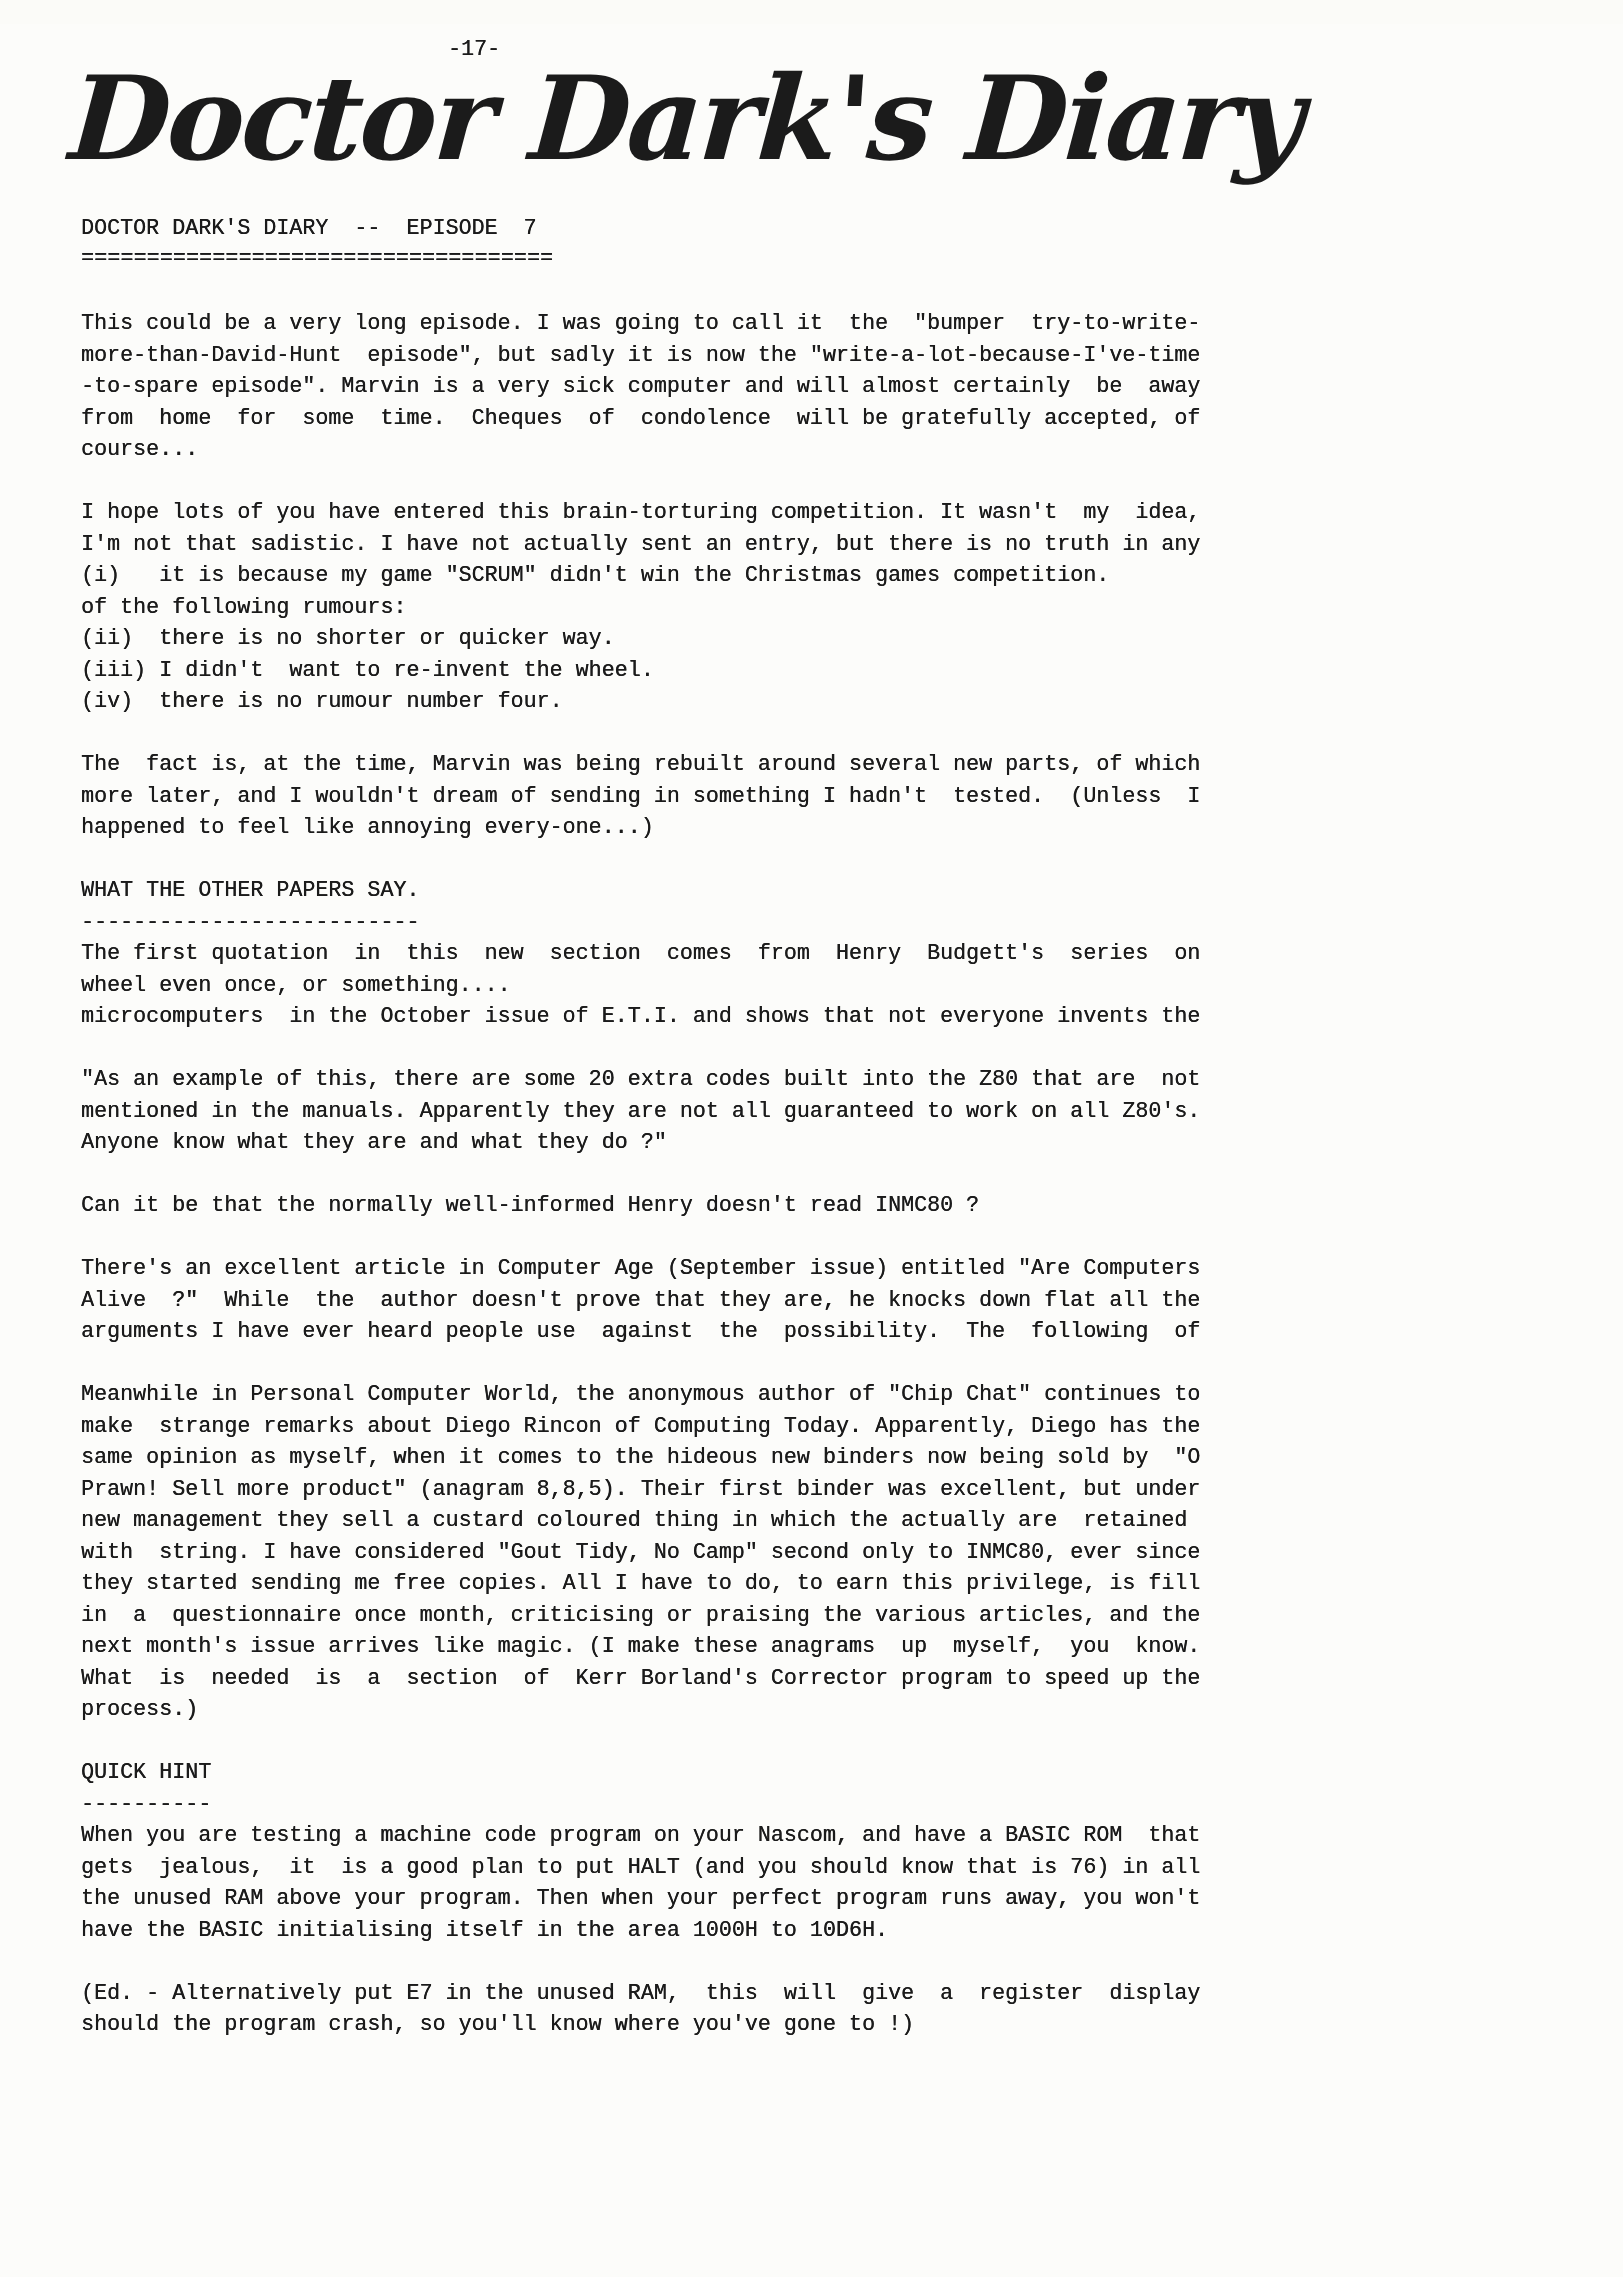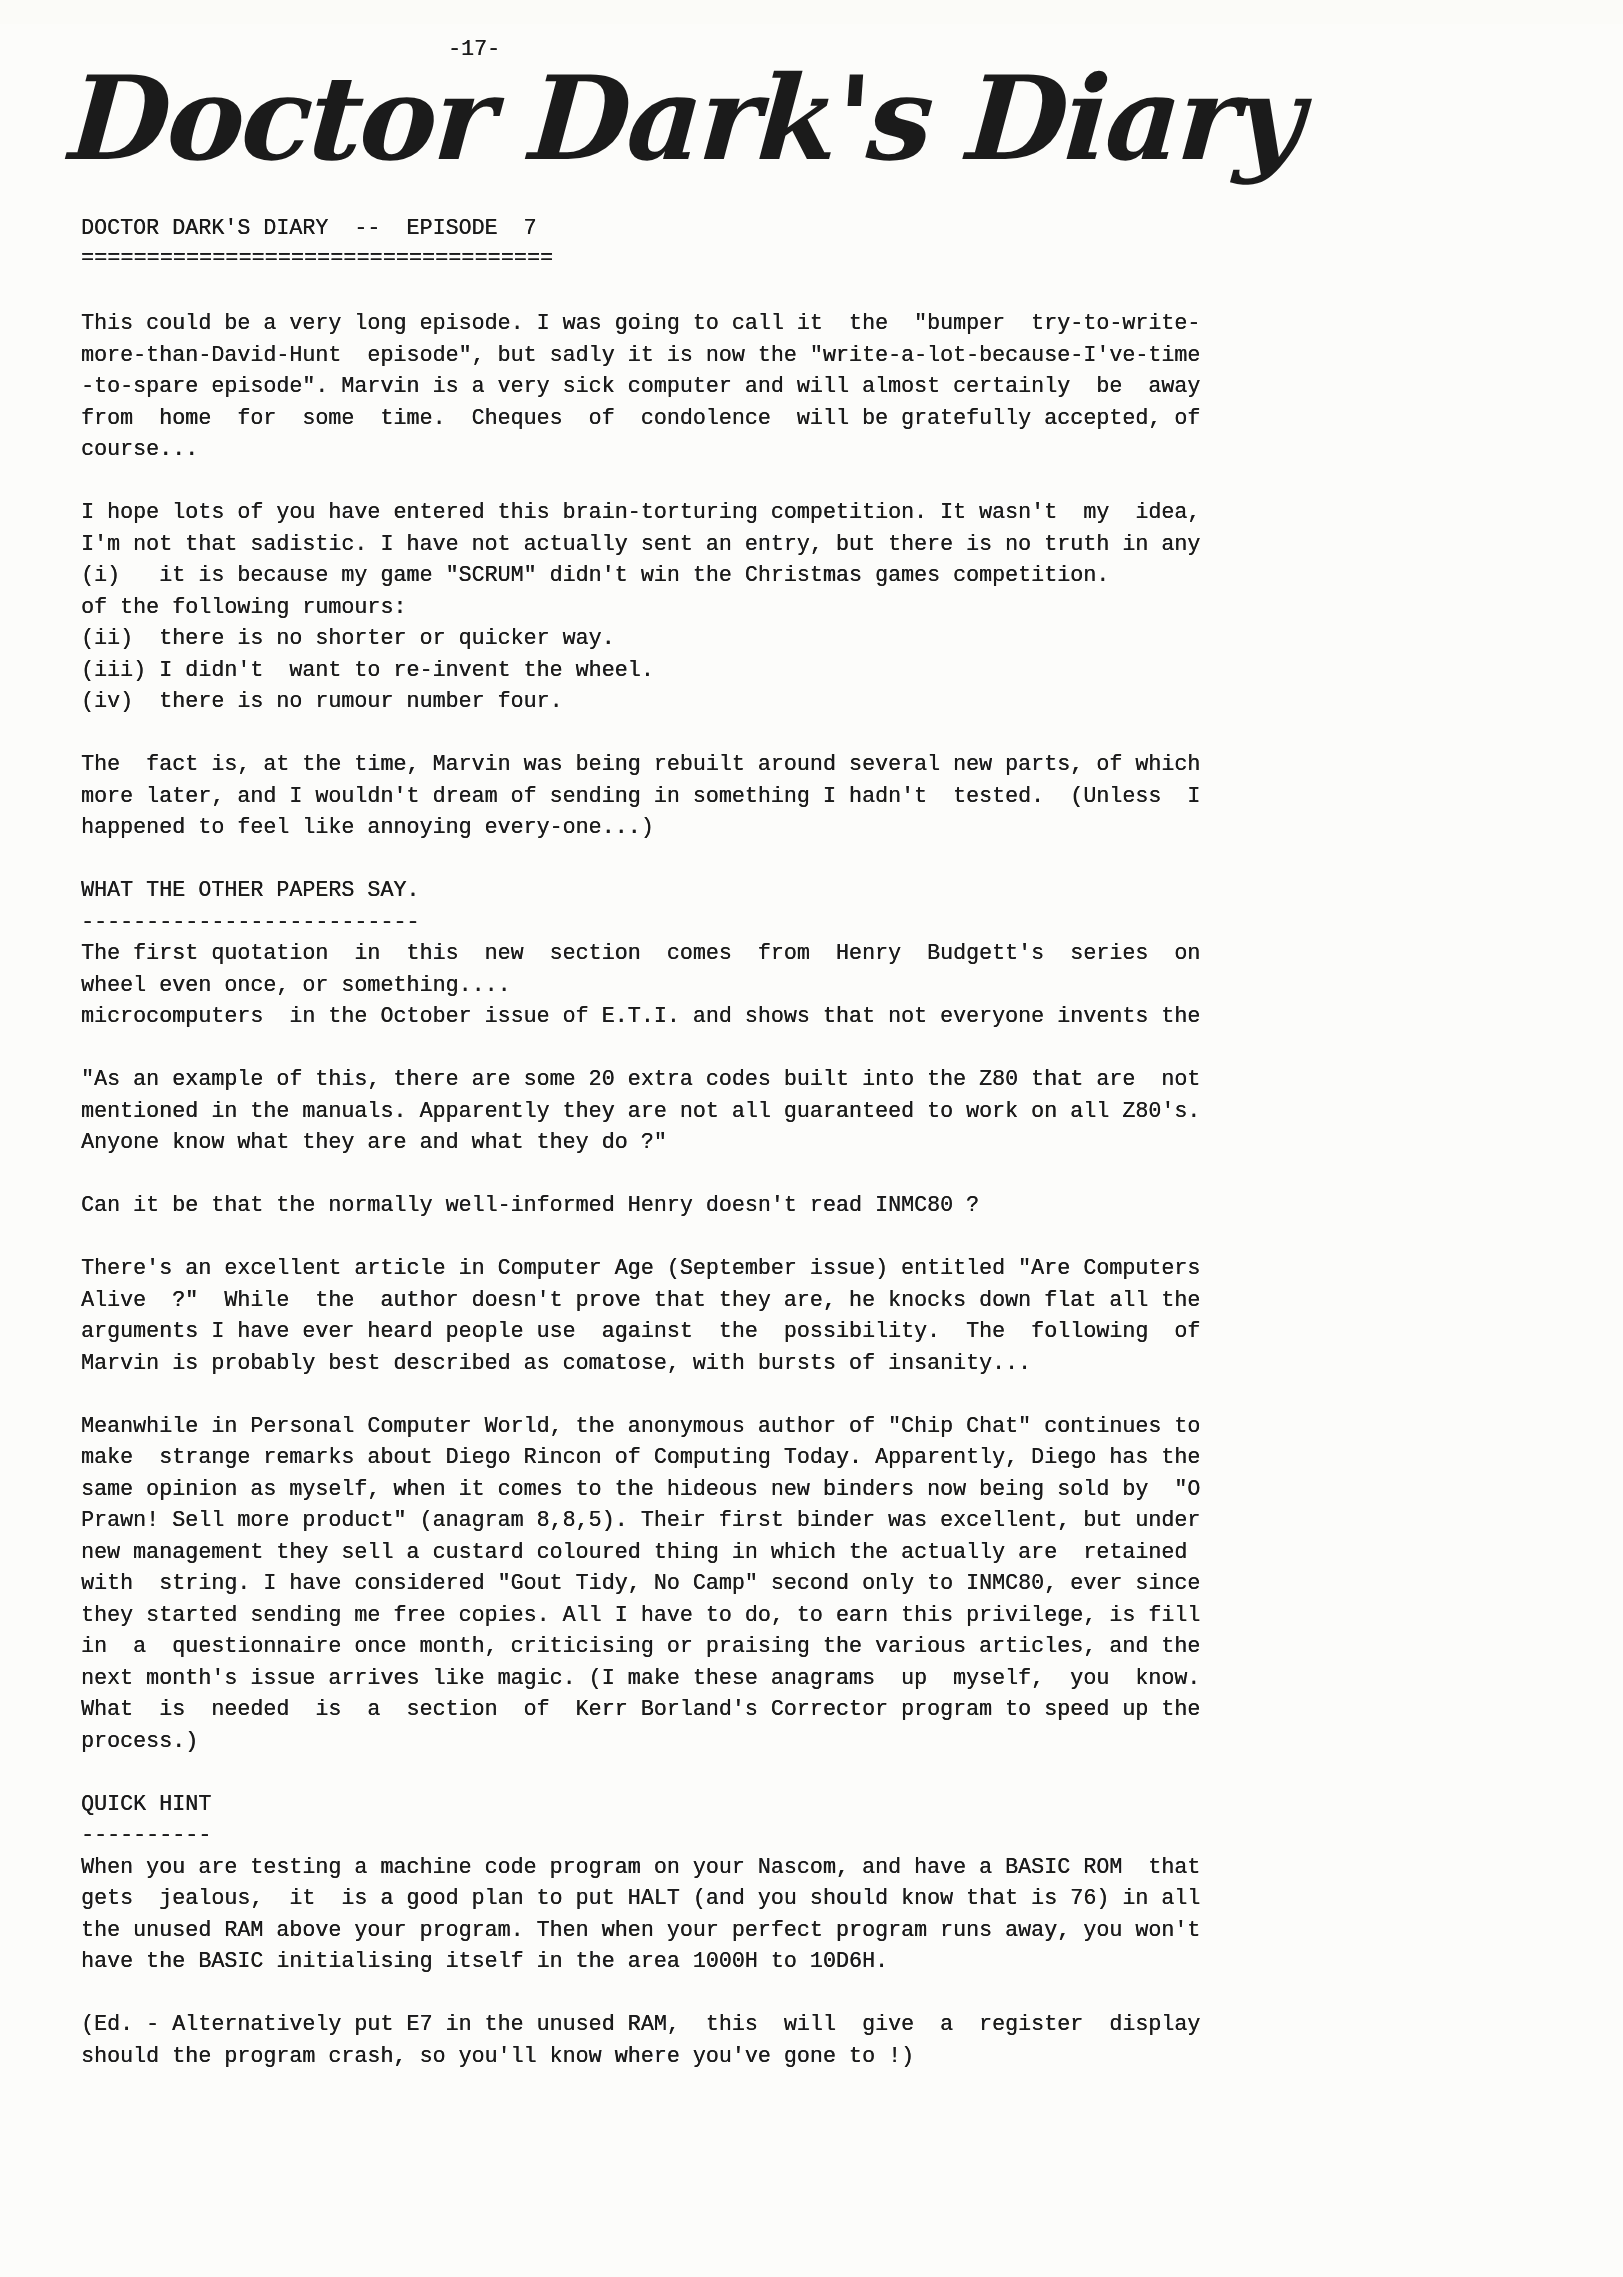--- a/index.html
+++ b/index.html
@@ -111,21 +111,20 @@
         <div class="line mono">mentioned in the manuals. Apparently they are not all guaranteed to work on all Z80's.</div>
         <div class="line mono">Anyone know what they are and what they do ?"</div>
       </div>
       <div class="block paragraph">
         <div class="line mono">Can it be that the normally well-informed Henry doesn't read INMC80 ?</div>
       </div>
       <div class="block paragraph">
         <div class="line mono">There's an excellent article in Computer Age (September issue) entitled "Are Computers</div>
         <div class="line mono">Alive  ?"  While  the  author doesn't prove that they are, he knocks down flat all the</div>
         <div class="line mono">arguments I have ever heard people use  against  the  possibility.  The  following  of</div>
-        <div class="line mono">Marvin is probably best described as comatose, with bursts of insanity...</div>
       </div>
       <div class="block paragraph">
         <div class="line mono">Meanwhile in Personal Computer World, the anonymous author of "Chip Chat" continues to</div>
         <div class="line mono">make  strange remarks about Diego Rincon of Computing Today. Apparently, Diego has the</div>
         <div class="line mono">same opinion as myself, when it comes to the hideous new binders now being sold by  "O</div>
         <div class="line mono">Prawn! Sell more product" (anagram 8,8,5). Their first binder was excellent, but under</div>
         <div class="line mono">new management they sell a custard coloured thing in which the actually are  retained</div>
         <div class="line mono">with  string. I have considered "Gout Tidy, No Camp" second only to INMC80, ever since</div>
         <div class="line mono">they started sending me free copies. All I have to do, to earn this privilege, is fill</div>
         <div class="line mono">in  a  questionnaire once month, criticising or praising the various articles, and the</div>

